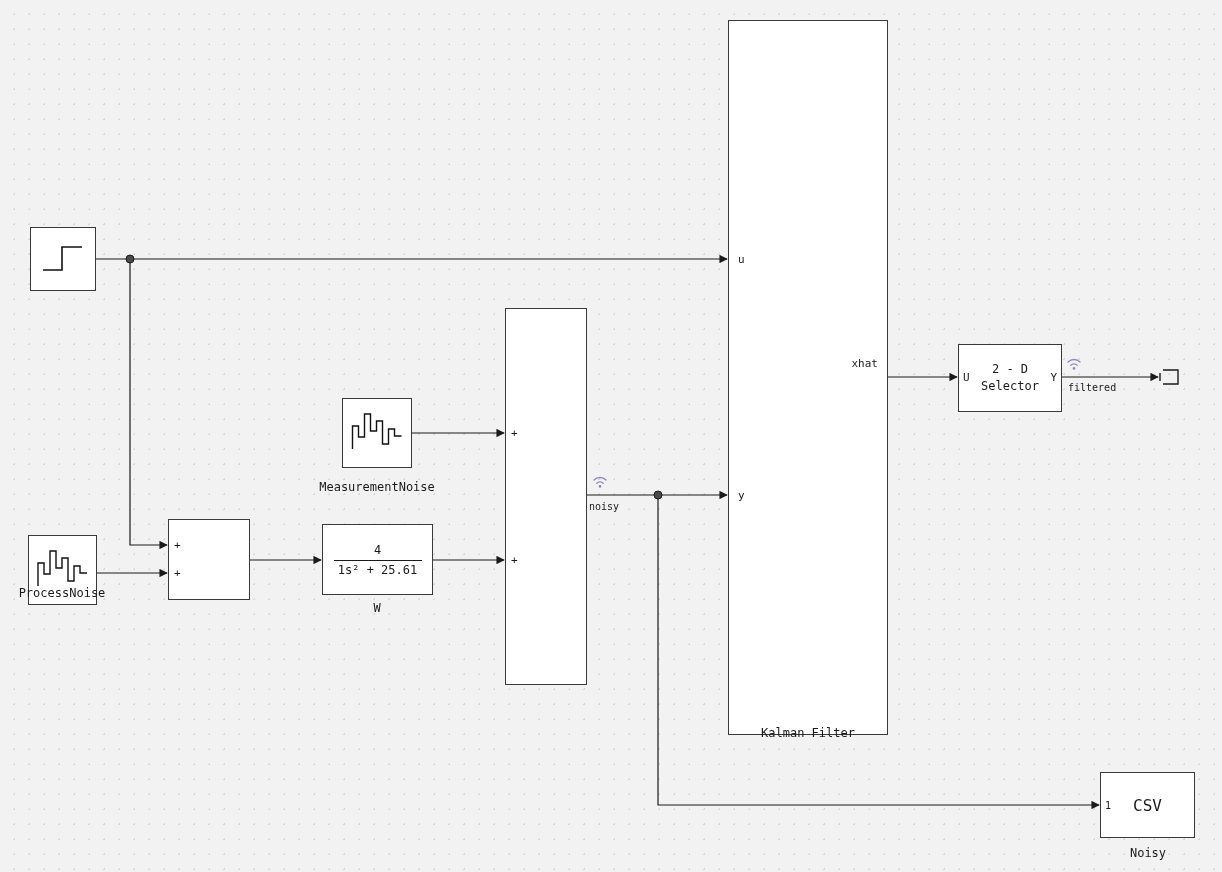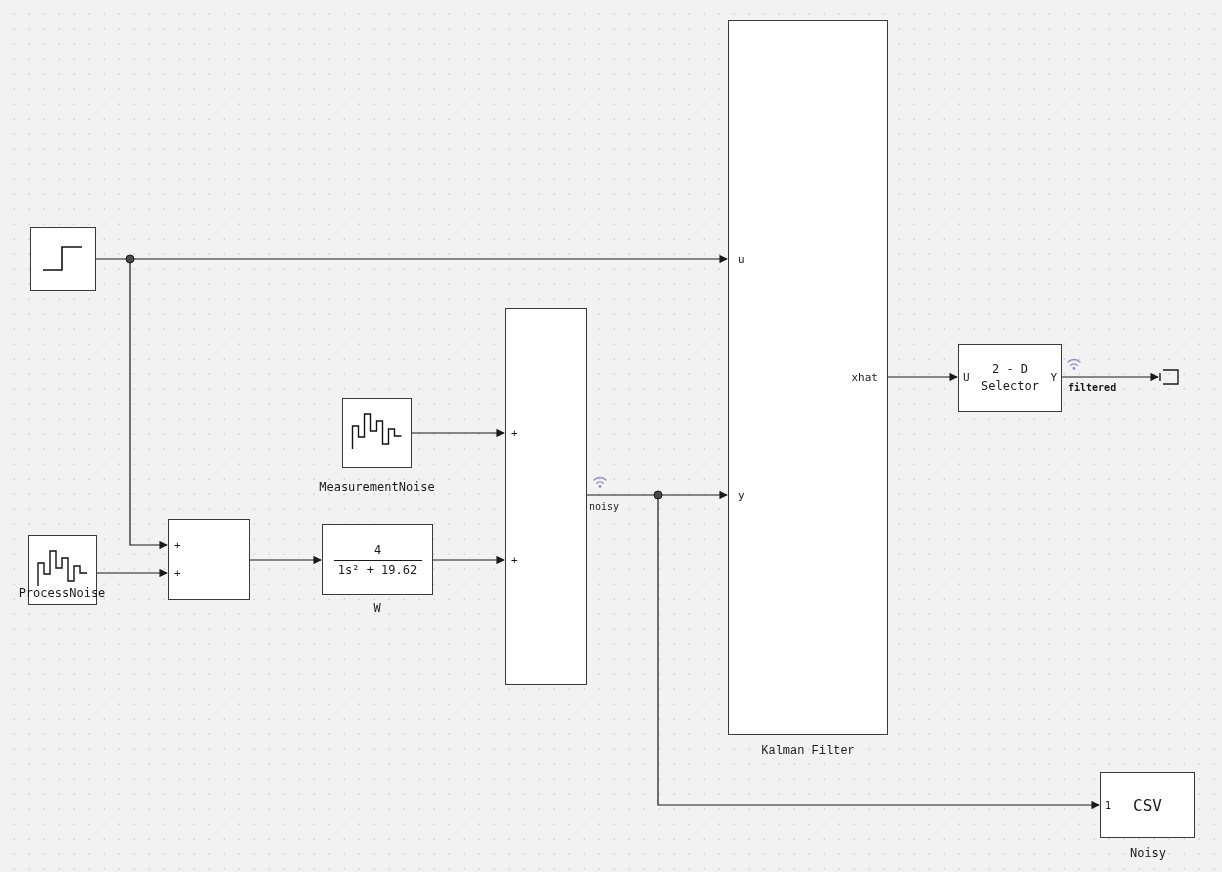--- a/index.html
+++ b/index.html
@@ -138,21 +138,21 @@
 
   <div class="block" style="left:168px; top:519px; width:82px; height:81px;">
     <span class="sum-sign" style="top:19px;">+</span>
     <span class="sum-sign" style="top:47px;">+</span>
   </div>
 
   <div class="block" style="left:322px; top:524px; width:111px; height:71px;">
     <div class="tf-inner">
       <div class="tf-num">4</div>
       <div class="tf-bar"></div>
-      <div class="tf-den">1s² + 19.62</div>
+      <div class="tf-den">1s² + 25.61</div>
     </div>
   </div>
   <div class="block-label" style="left:377px; top:601px;">W</div>
 
   <div class="block" style="left:342px; top:398px; width:70px; height:70px;">
     <svg width="68" height="68" viewBox="0 0 67 68">
       <path d="M9,50 V27 H15 V38 H21 V15 H27 V32 H33 V22 H39 V45 H45 V30 H51 V37 H58" fill="none" stroke="#111111" stroke-width="1.4"></path>
     </svg>
   </div>
   <div class="block-label" style="left:377px; top:480px;">MeasurementNoise</div>
@@ -167,41 +167,41 @@
       <circle cx="9" cy="13.4" r="1.3" fill="#9186bd"></circle>
       <path d="M5.8,10.2 a4.5,4.5 0 0 1 6.4,0" fill="none" stroke="#9186bd" stroke-width="1.3" stroke-linecap="round"></path>
       <path d="M3.0,7.0 a8.4,8.4 0 0 1 12,0" fill="none" stroke="#9186bd" stroke-width="1.3" stroke-linecap="round"></path>
     </svg>
   </div>
   <div class="signal-label" style="left:589px; top:501px;">noisy</div>
 
   <div class="block" style="left:728px; top:20px; width:160px; height:715px;">
     <span class="port-label" style="left:9px; top:232px;">u</span>
     <span class="port-label" style="left:9px; top:468px;">y</span>
-    <span class="port-label" style="right:9px; top:350px;">xhat</span>
-  </div>
-  <div class="block-label" style="left:808px; top:744px;font-family:Liberation Mono, monospace;">Kalman Filter</div>
+    <span class="port-label" style="right:9px; top:336px;">xhat</span>
+  </div>
+  <div class="block-label" style="left:808px; top:726px;">Kalman Filter</div>
 
   <div class="block" style="left:958px; top:344px; width:104px; height:68px;">
     <div class="sel-title">
       <div>2 - D</div>
       <div>Selector</div>
     </div>
     <span class="port-label" style="left:4px; top:26px;">U</span>
     <span class="port-label" style="right:4px; top:26px;">Y</span>
   </div>
 
   <div class="badge" style="left:1065px; top:355px;">
     <svg width="18" height="16" viewBox="0 0 18 16">
       <circle cx="9" cy="13.4" r="1.3" fill="#9186bd"></circle>
       <path d="M5.8,10.2 a4.5,4.5 0 0 1 6.4,0" fill="none" stroke="#9186bd" stroke-width="1.3" stroke-linecap="round"></path>
       <path d="M3.0,7.0 a8.4,8.4 0 0 1 12,0" fill="none" stroke="#9186bd" stroke-width="1.3" stroke-linecap="round"></path>
     </svg>
   </div>
-  <div class="signal-label" style="left:1068px; top:382px;font-weight:bold;">filtered</div>
+  <div class="signal-label" style="left:1068px; top:382px;">filtered</div>
 
   <div class="block" style="left:1100px; top:772px; width:95px; height:66px;">
     <span class="port-label" style="left:4px; top:26px; font-size:10px;">1</span>
     <div class="sel-title" style="font-size:16px;">CSV</div>
   </div>
   <div class="block-label" style="left:1148px; top:846px;">Noisy</div>
 
 </div>
 
 </body></html>

